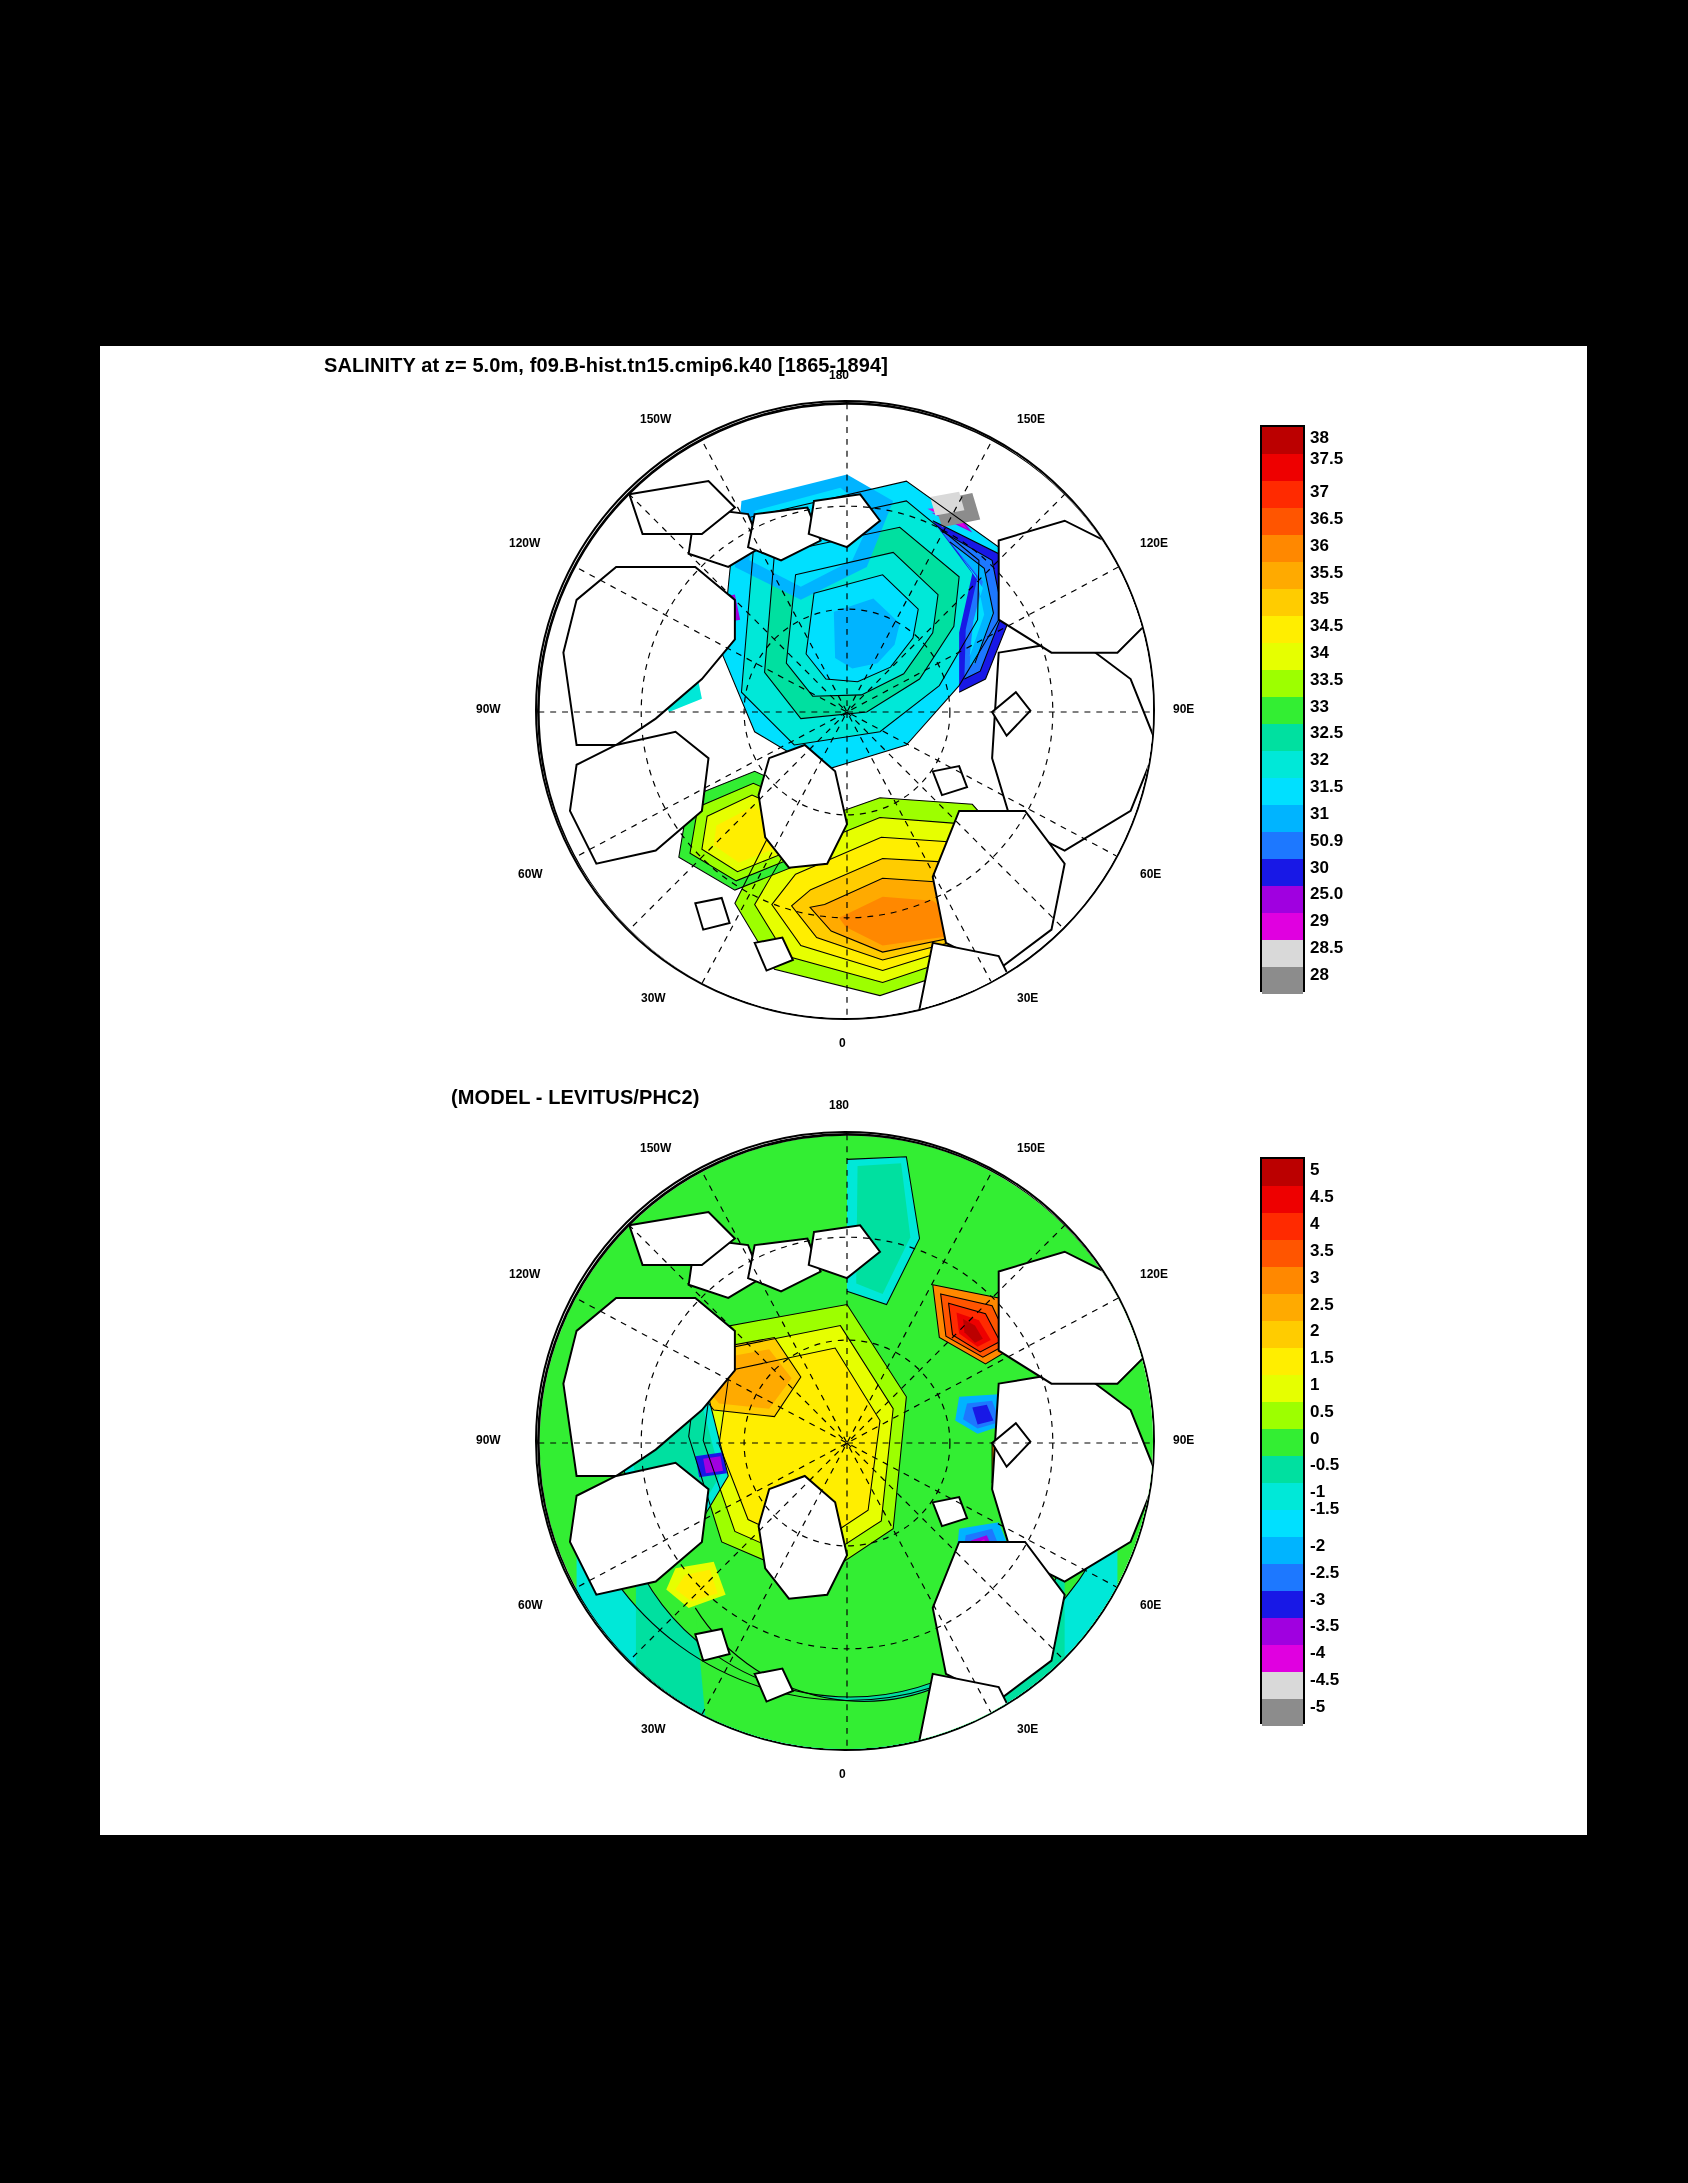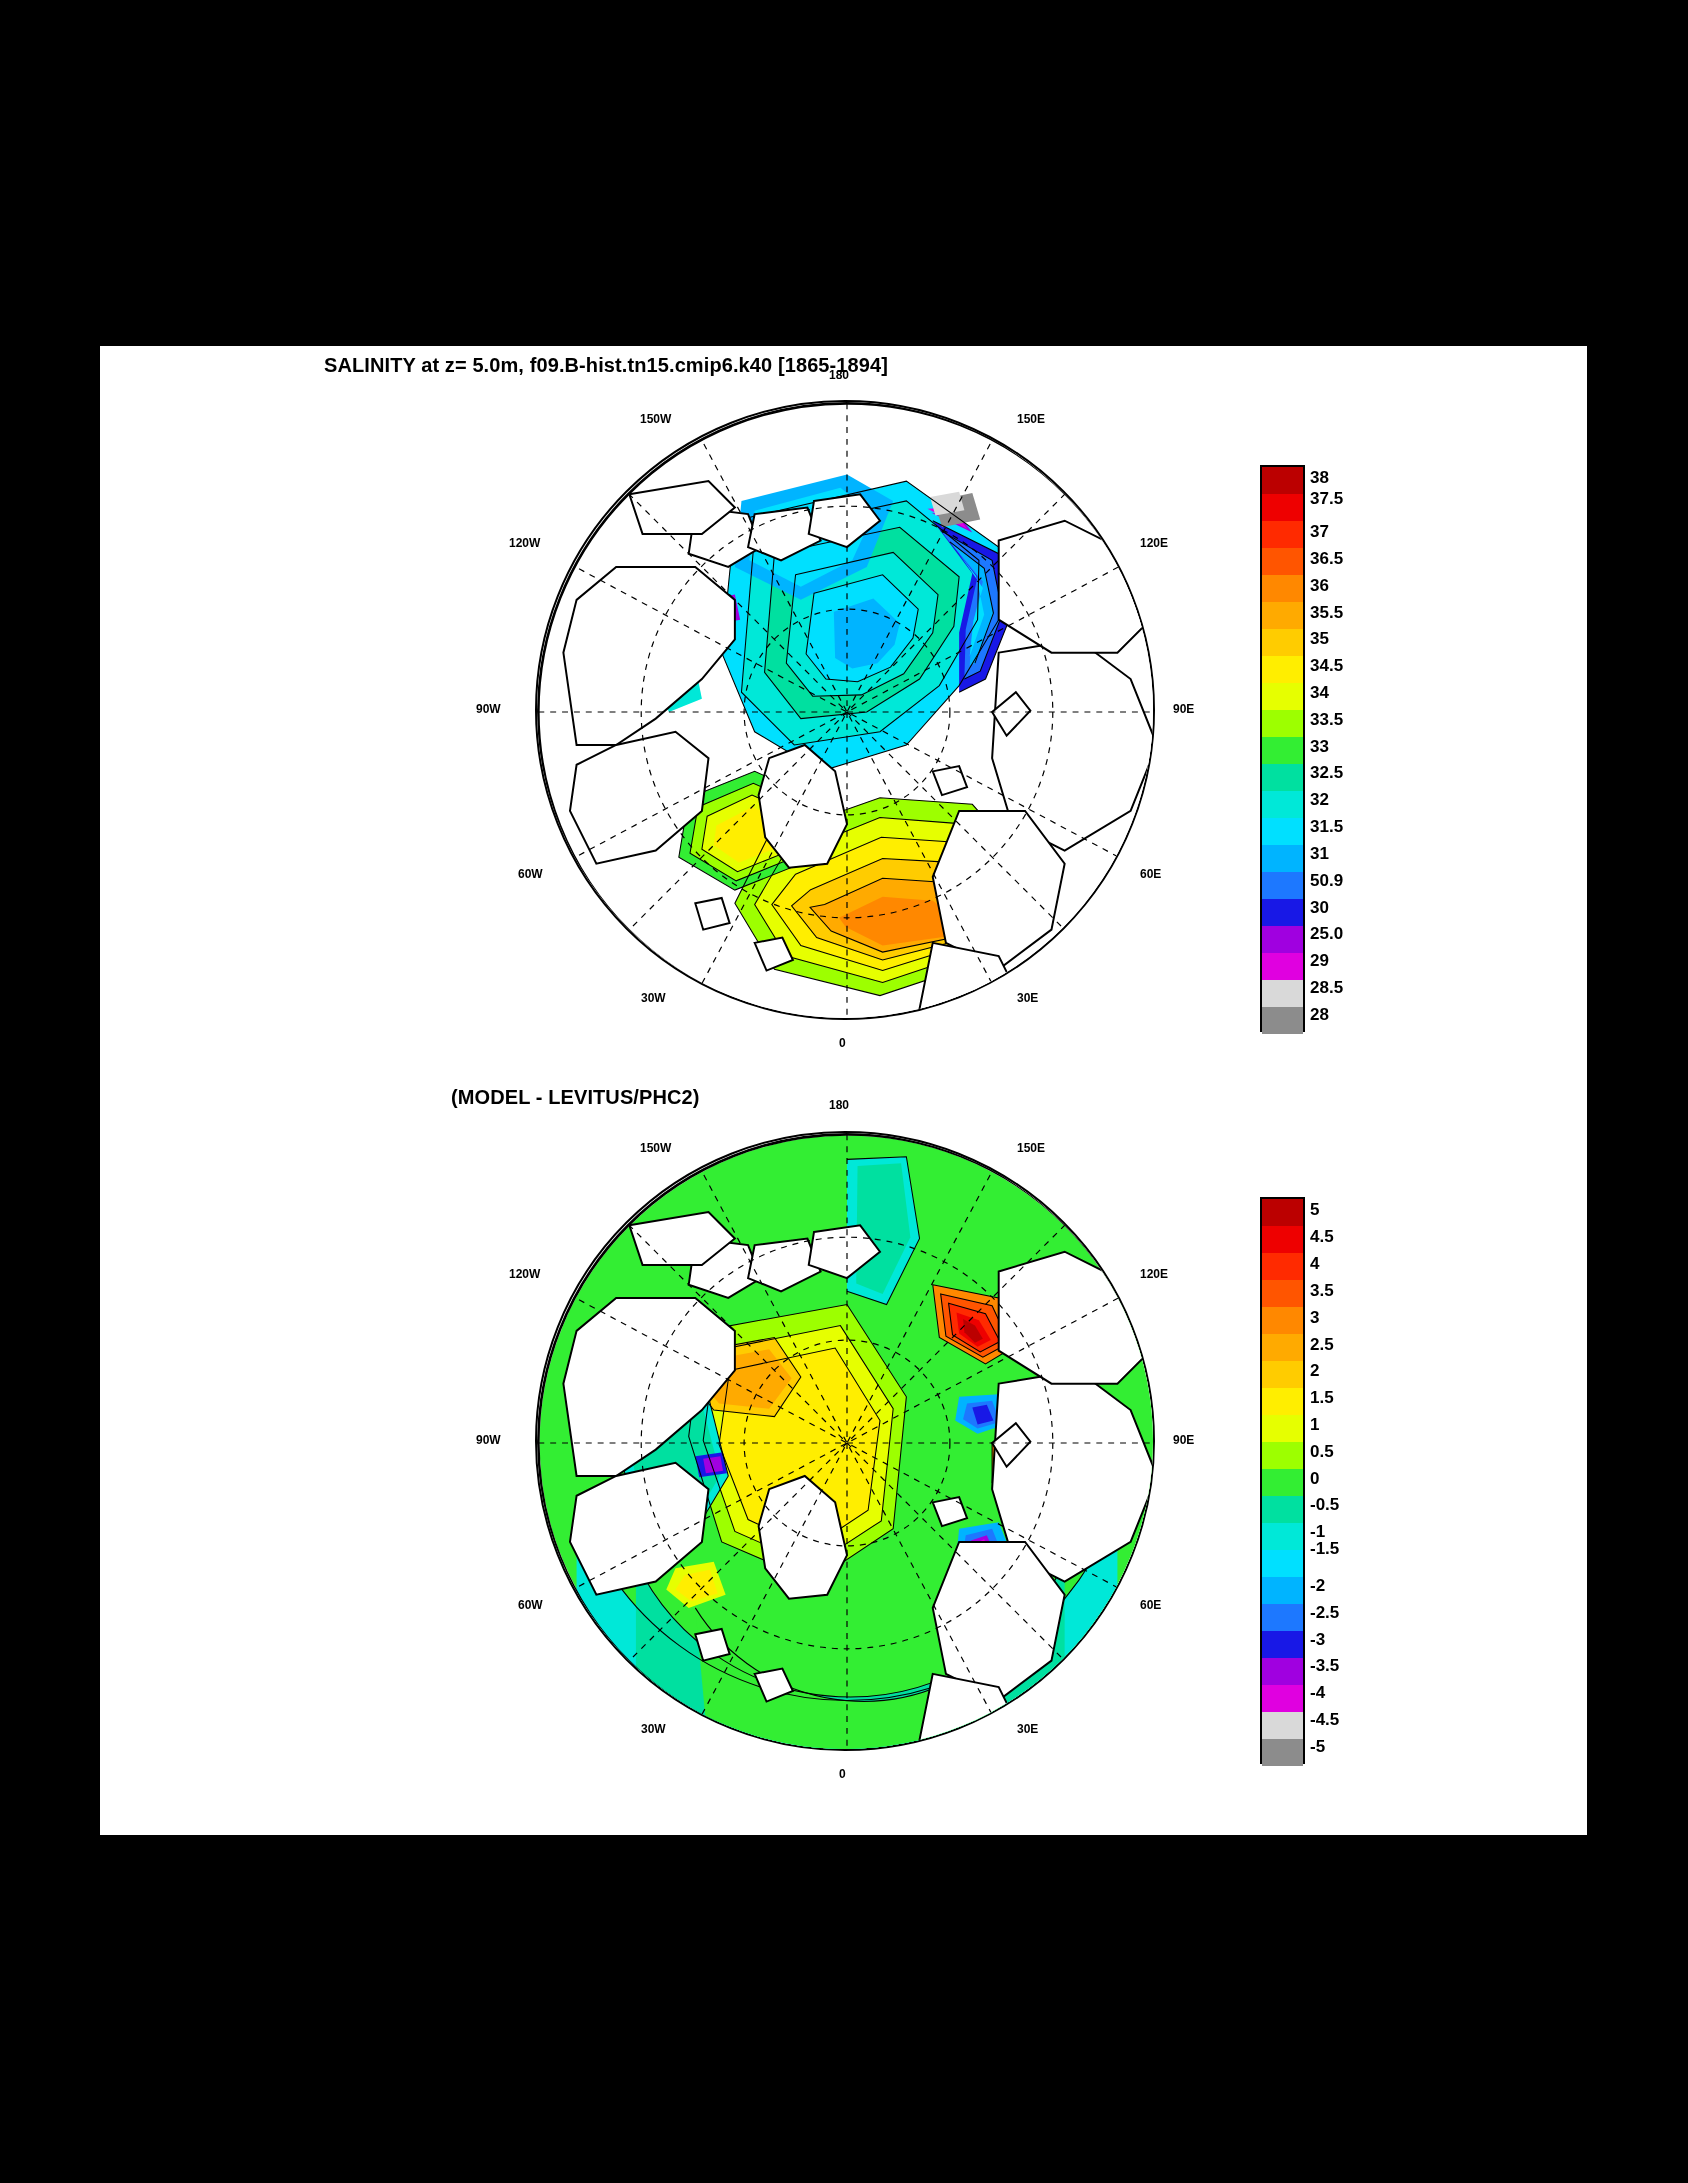--- a/index.html
+++ b/index.html
@@ -36,21 +36,21 @@
   
   .lonlab{
     position:absolute;
     font-size:12px;
     font-weight:bold;
     color:#000;
     white-space:nowrap;
   }
 
   
-  .cbar{position:absolute;margin-top:40px;}
+  .cbar{position:absolute;}
   .cbar .swatches{
     position:absolute;left:0;top:0;width:45px;
     border:2px solid #000;
     box-sizing:border-box;
   }
   .cbar .sw{width:100%;display:block;}
   .cbar .ticks{position:absolute;left:50px;top:0;width:79px;}
   .cbar .tk{
     position:absolute;
     font-size:17px;

